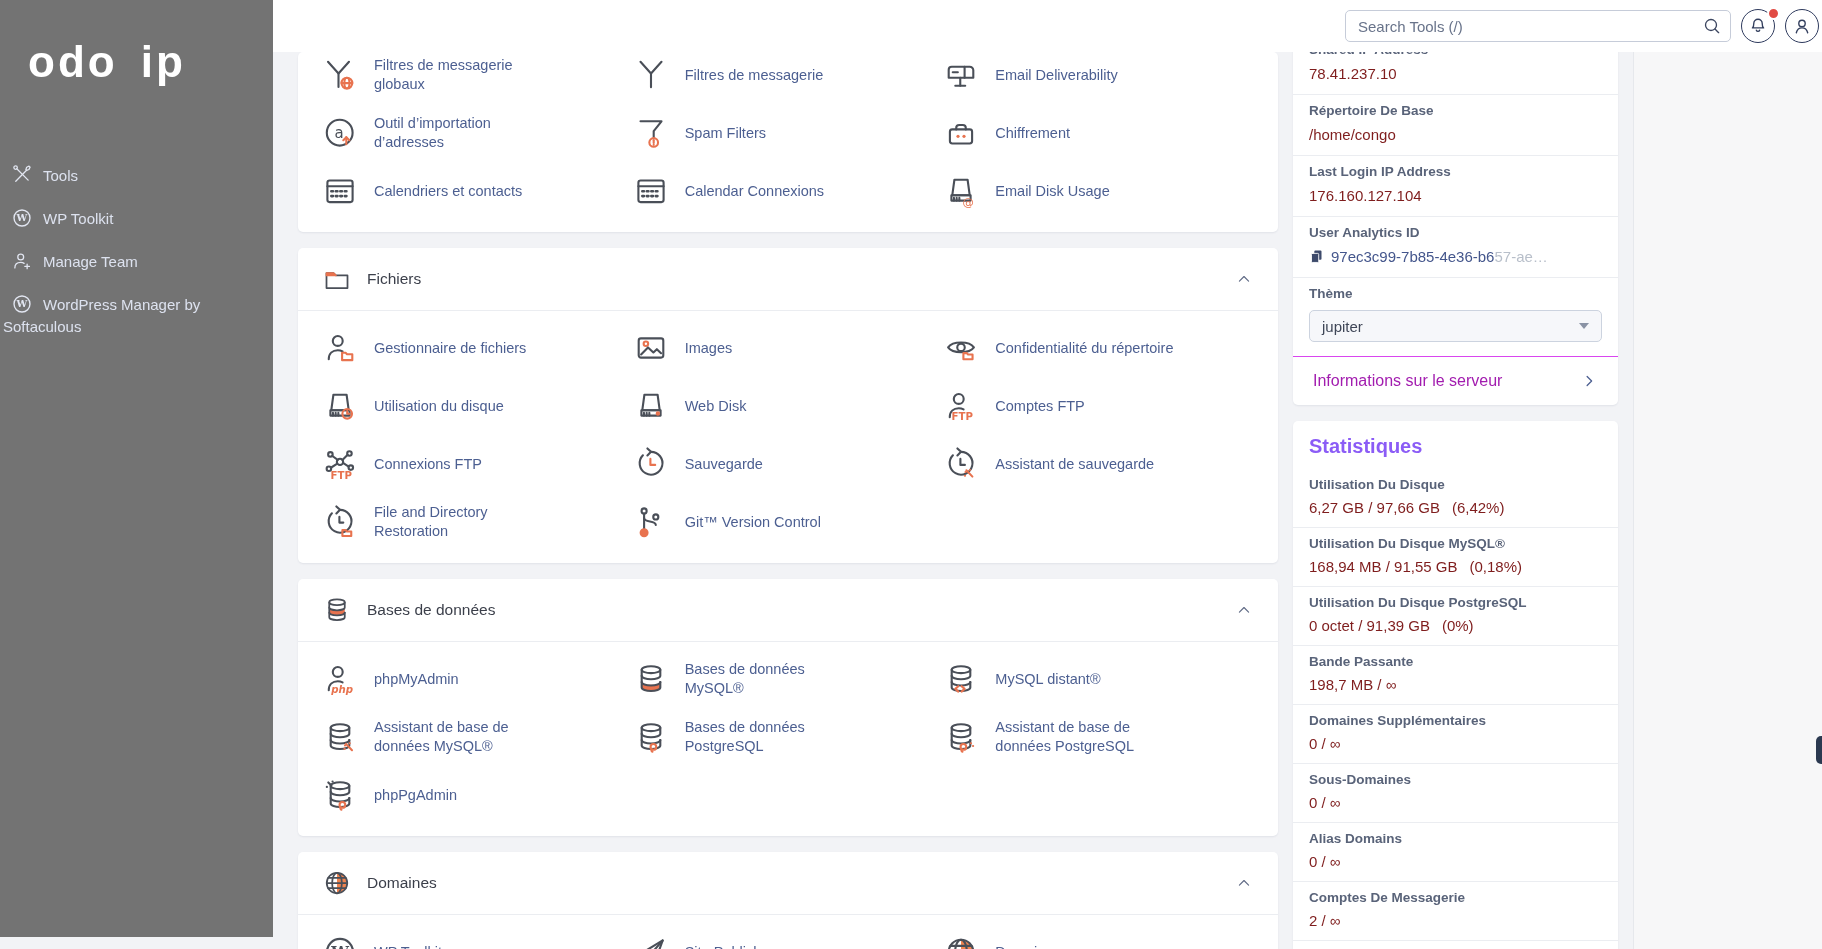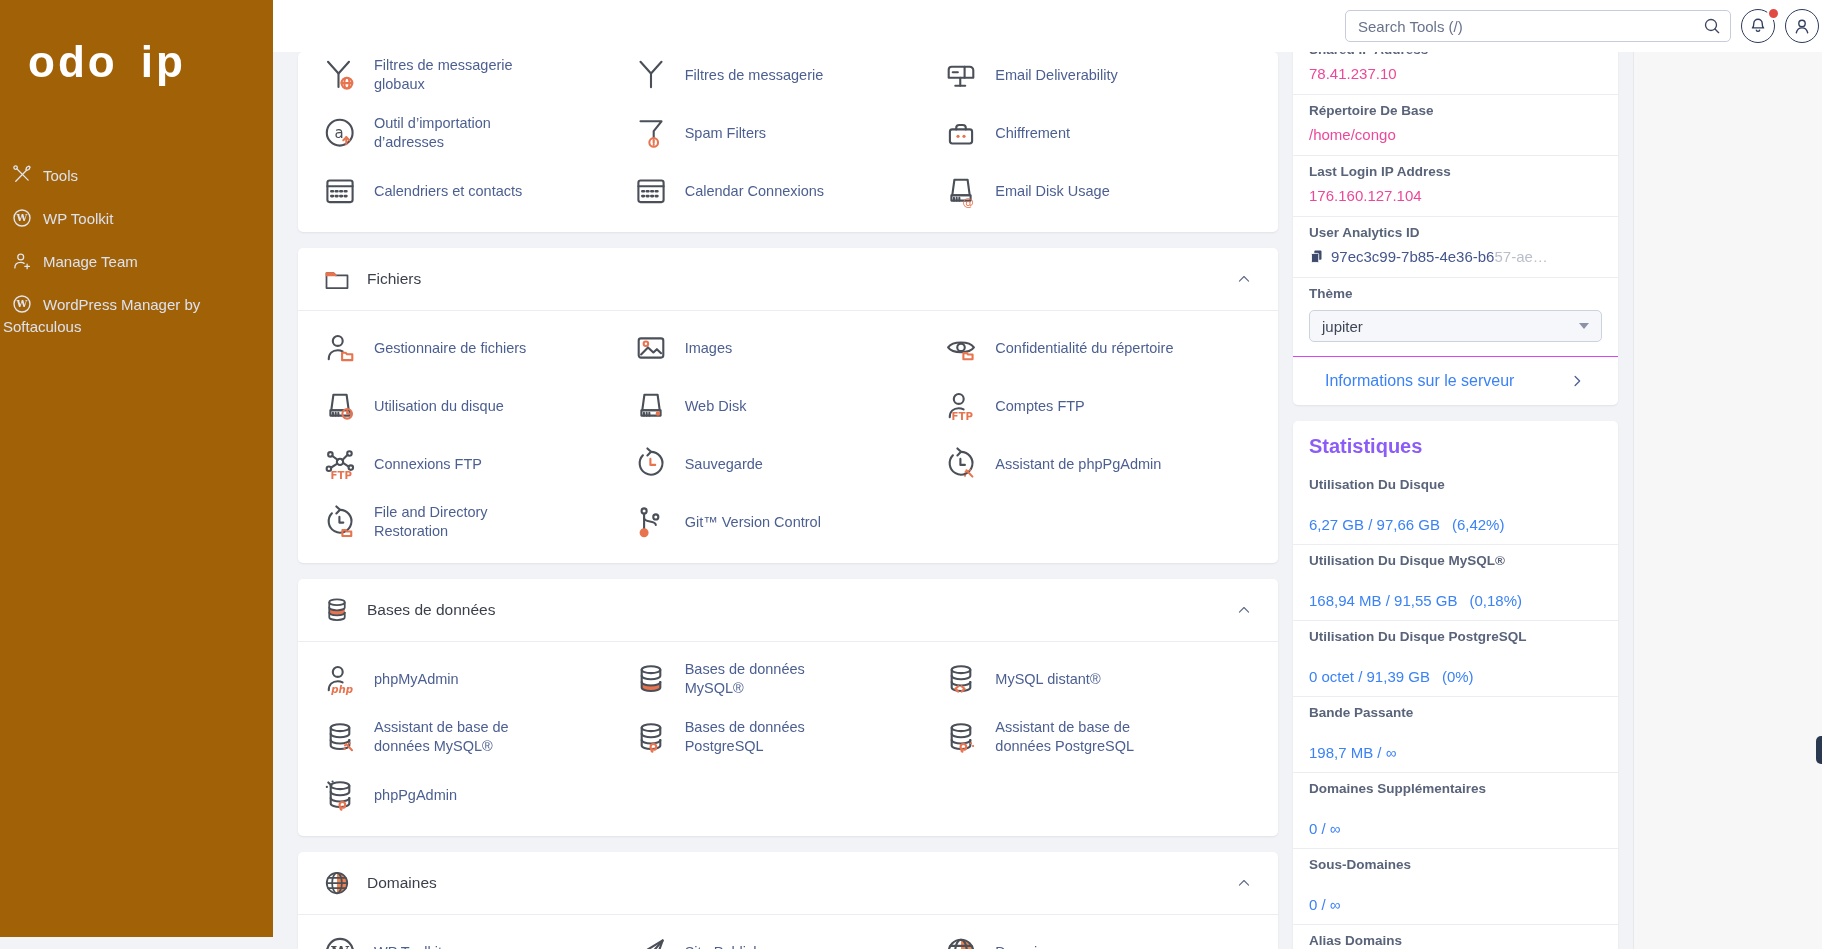--- a/index.html
+++ b/index.html
@@ -2,21 +2,21 @@
 <html><head>
 <meta charset="utf-8">
 <style>
   html,body{margin:0;padding:0}
   body{
     width:1822px;height:949px;overflow:hidden;position:relative;
     background:#f2f3f6;font-family:"Liberation Sans","DejaVu Sans",sans-serif;
     -webkit-font-smoothing:antialiased;
   }
   
-  .sidebar{position:absolute;left:0;top:0;bottom:12px;width:273px;background:#a16207;z-index:30;}
+  .sidebar{position:absolute;left:0;top:0;bottom:12px;width:273px;background:#737373;z-index:30;}
   .logo{padding:36px 0 0 28px;color:#fff;font-size:44px;font-weight:bold;letter-spacing:3px;word-spacing:8px;line-height:52px;}
   .side-menu{margin-top:66px;}
   .side-item{padding:10px 3px;color:#dde2ef;font-size:15px;line-height:22px;cursor:pointer;}
   .side-icon{display:inline-block;width:22px;height:22px;vertical-align:-5px;margin:0 10px 0 8px;}
   .side-icon svg{width:100%;height:100%;stroke:#e2e6f1;}
   .side-icon svg text{fill:#e2e6f1;}
   
   .topbar{position:absolute;left:273px;right:0;top:0;height:52px;background:#fff;z-index:20;}
   .search-wrap{position:absolute;left:1072px;top:10px;width:386px;height:32px;}
   .search-input{width:100%;height:100%;box-sizing:border-box;border:1px solid #c6ccd9;border-radius:5px;
@@ -44,36 +44,36 @@
   .sec-title{font-size:15.5px;font-weight:400;color:#3b3f4a;margin:0;}
   .sec-chevron{width:20px;height:20px;margin-left:auto;cursor:pointer;}
   .tool-grid{display:grid;grid-template-columns:1fr 1fr 1fr;padding:8px 24px 12px;}
   .tool-item{display:flex;align-items:center;height:58px;text-decoration:none;color:#4c5f91;font-size:14.5px;line-height:1.3;}
   .tool-icon{width:36px;height:36px;flex:none;margin-right:16px;}
   .tool-label{max-width:182px;}
   
   .info-card{margin-top:-18px;}
   .info-row{padding:8px 16px 10px;border-bottom:1px solid #ebedf1;}
   .info-label{font-size:13.5px;line-height:16px;font-weight:bold;color:#596379;}
-  .info-value{margin-top:6px;font-size:15px;line-height:20px;color:#ec4899;}
+  .info-value{margin-top:6px;font-size:15px;line-height:20px;color:#7f1d1d;}
   .analytics-val{color:#44568c;}
   .copy-ico{display:inline-block;width:15px;height:15px;vertical-align:-2px;margin-right:7px;cursor:pointer;}
   .faded{color:#b8bfca;}
   .theme-row{padding:8px 16px 14px;border-bottom:1px solid #d946ef;}
   .select{margin-top:8px;height:32px;box-sizing:border-box;border:1px solid #ccd3df;border-radius:5px;background:#f6f7fa;
     display:flex;align-items:center;padding:0 12px;font-size:15px;color:#3f4657;cursor:pointer;position:relative;}
   .caret{margin-left:auto;width:0;height:0;border-left:5px solid transparent;border-right:5px solid transparent;
     border-top:6px solid #8a93a5;}
-  .srv-link{display:flex;align-items:center;padding:15px 32px;font-size:16px;color:#3b82f6;cursor:pointer;}
+  .srv-link{display:flex;align-items:center;padding:15px 20px;font-size:16px;color:#a21caf;cursor:pointer;}
   .srv-chevron{width:18px;height:18px;margin-left:auto;}
   .stats-card{padding-bottom:50px;}
   .stats-title{padding:16px 16px 14px;font-size:20px;line-height:18px;font-weight:bold;color:#8b5cf6;}
   .stat-row{padding:8px 16px 9px;border-bottom:1px solid #ebedf1;}
   .stat-label{font-size:13.5px;line-height:16px;font-weight:bold;color:#596379;}
-  .stat-value{margin-top:22px;font-size:15px;line-height:20px;color:#3b82f6;}
+  .stat-value{margin-top:5px;font-size:15px;line-height:20px;color:#7f1d1d;}
   .pct{margin-left:12px;}
   .feedback-tab{position:absolute;left:1816px;top:736px;width:10px;height:28px;background:#2b3950;border-radius:5px 0 0 5px;z-index:5;cursor:pointer;}
 </style>
 </head>
 <body>
 
 <nav class="sidebar">
   <div class="logo">odo ip</div>
   <div class="side-menu">
       <div class="side-item"><span class="side-icon"><svg viewBox="0 0 24 24" fill="none" stroke="#4a4f58" stroke-width="1.4" stroke-linecap="round" stroke-linejoin="round">
@@ -359,21 +359,21 @@
             <svg viewBox="0 0 24 24" fill="none" stroke="#4a4f58" stroke-width="1.4" stroke-linecap="round" stroke-linejoin="round">
               <path d="M6.6 6.2A7.6 7.6 0 1 0 12 3.9"></path>
               <polyline points="9.6,1.6 12,3.9 9.6,6.3"></polyline>
               <polyline points="11.6,8.6 11.6,12.6 14.6,12.6"></polyline>
               <g stroke="#e8734f">
                 <path d="M15.6 16.2l4 4.2"></path>
                 <path d="M14.6 19.8h.1M17.9 16h.1M15 17.3h.1"></path>
               </g>
             </svg>
           </span>
-          <span class="tool-label">Assistant de phpPgAdmin</span>
+          <span class="tool-label">Assistant de sauvegarde</span>
         </a>
         <a href="#" class="tool-item">
           <span class="tool-icon">
             <svg viewBox="0 0 24 24" fill="none" stroke="#4a4f58" stroke-width="1.4" stroke-linecap="round" stroke-linejoin="round">
               <path d="M6.6 6.2A7.6 7.6 0 1 0 12 3.9"></path>
               <polyline points="9.6,1.6 12,3.9 9.6,6.3"></polyline>
               <polyline points="11.6,8.6 11.6,12.4 14.2,12.4"></polyline>
               <g stroke="#e8734f">
                 <path d="M13.6 17.4h2.1l.9.9h2.9v3h-5.9z"></path>
               </g>

